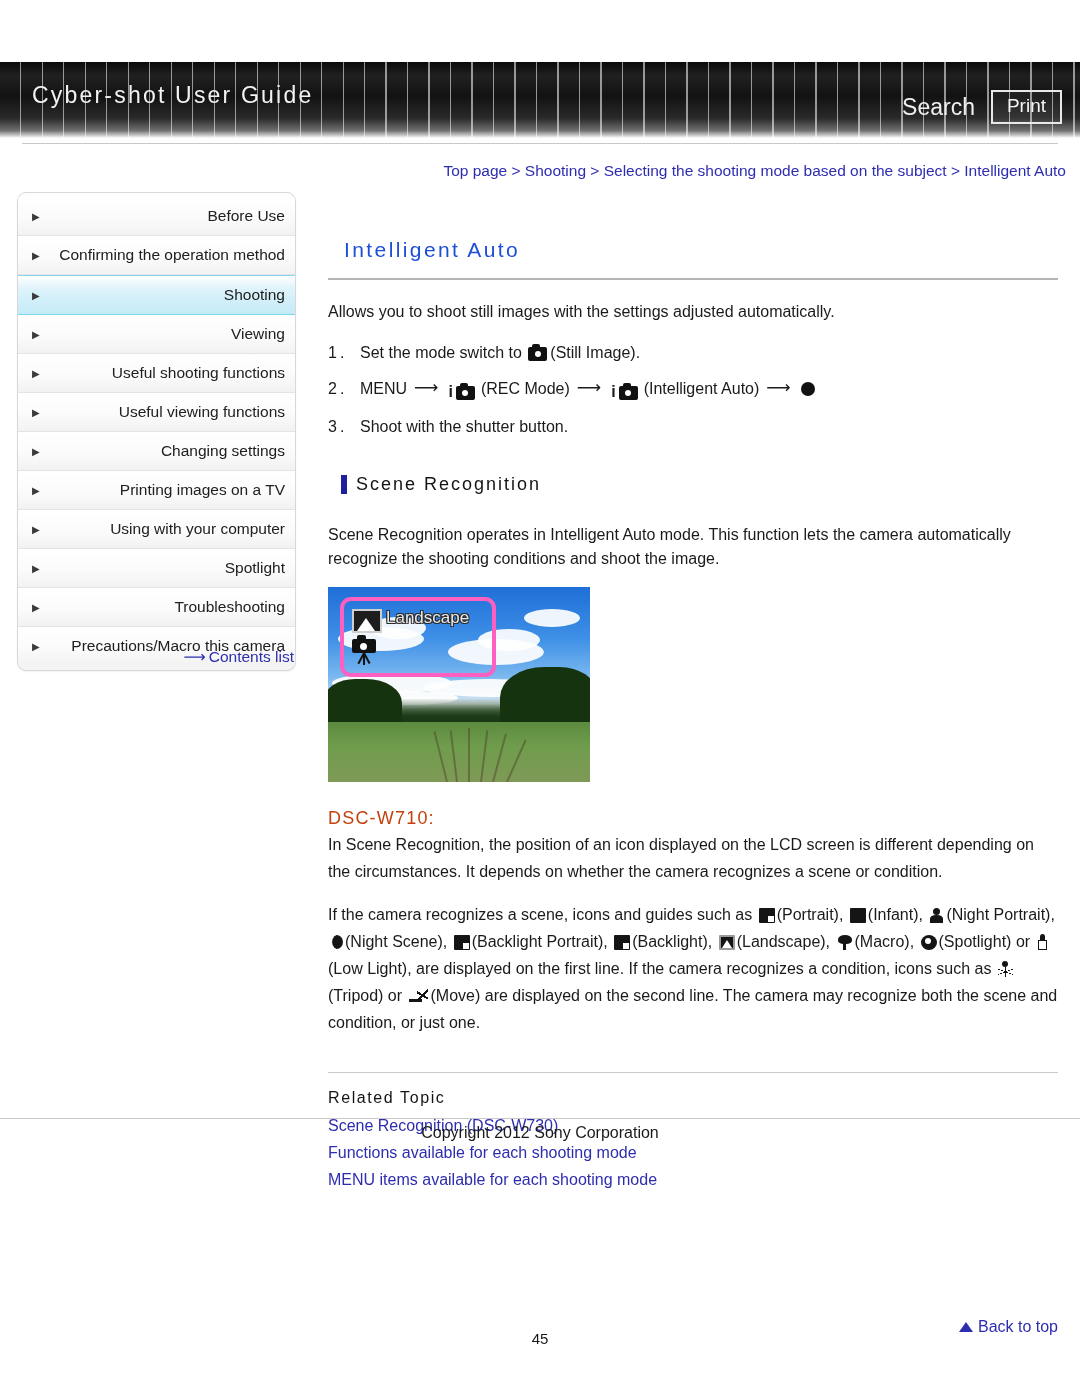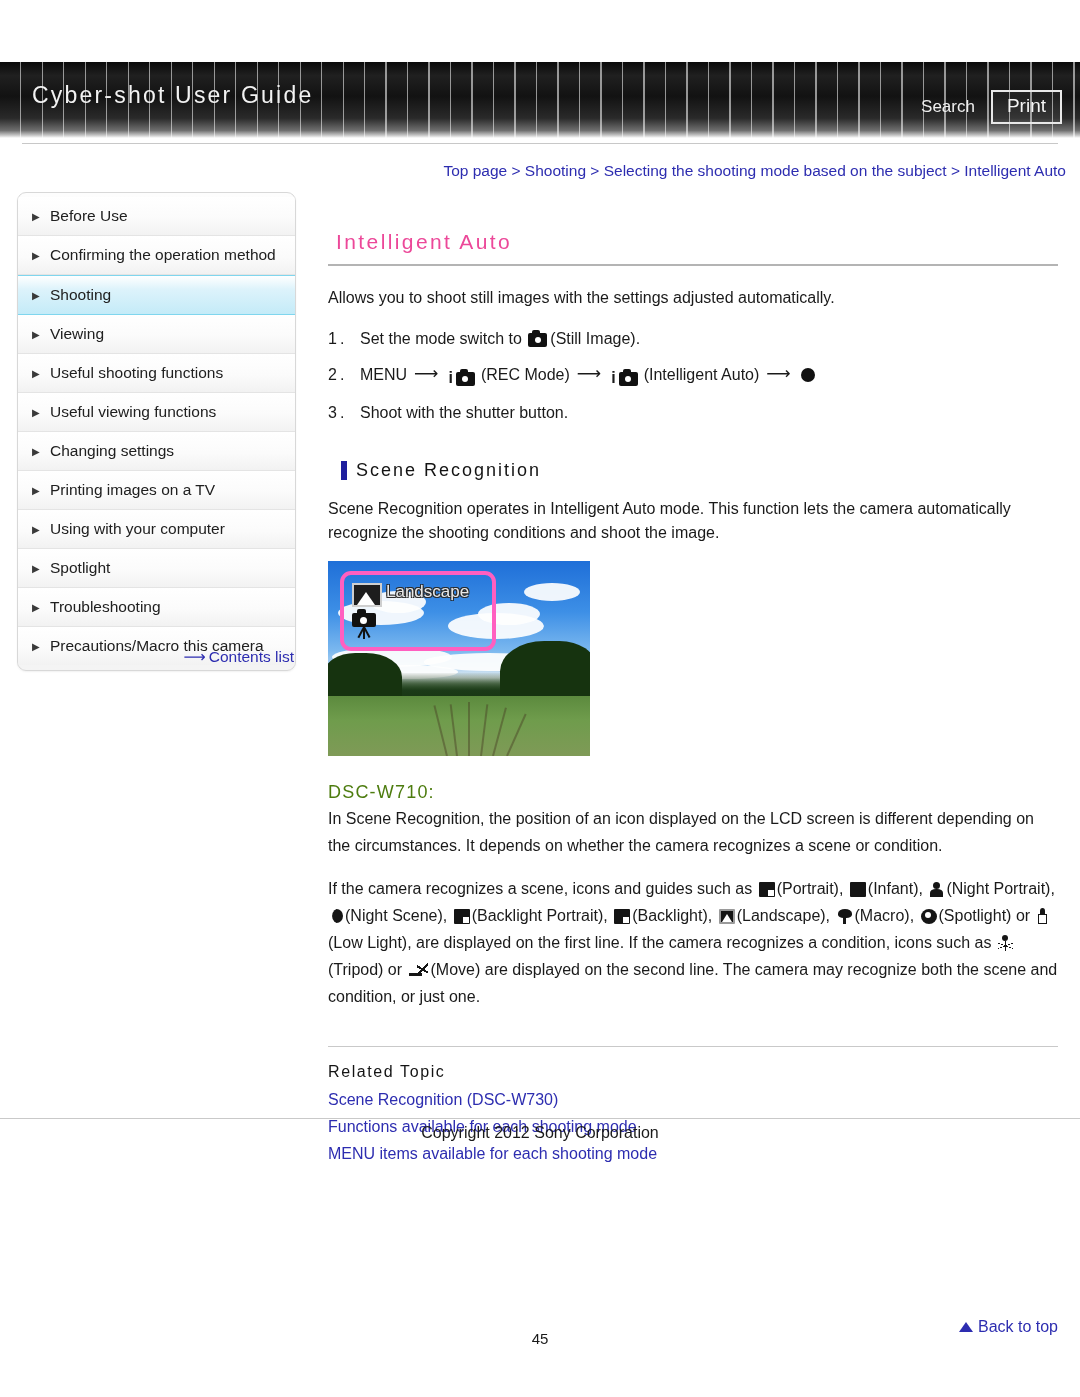--- a/index.html
+++ b/index.html
@@ -49,21 +49,21 @@
   }
   .banner-actions {
     position: absolute;
     right: 18px;
     top: 28px;
     display: flex;
     align-items: center;
     gap: 16px;
   }
   .search-link {
-    font-size: 17px;
+    font-size: 23px;
     color: #efefef;
     white-space: nowrap;
     cursor: pointer;
     margin-left: 40px;
   }
   .print-btn {
     font-size: 19px;
     color: #f4f4f4;
     border: 2px solid #e8e8e8;
     padding: 3px 14px 5px 14px;
@@ -124,21 +124,21 @@
   }
   .nav-arrow {
     flex: 0 0 auto;
     width: 10px;
     margin-top: 6px;
     margin-right: 8px;
     font-size: 10px;
     line-height: 10px;
     color: #3a3a3a;
   }
-  .nav-label { flex: 1 1 auto; }
+  .nav-label { flex: 1 1 auto; text-align: right; }
 
   .contents-list {
     position: absolute;
     left: 17px;
     top: 648px;
     width: 277px;
     text-align: right;
     padding-right: 2px;
     font-size: 15.5px;
     color: #2d2db0;
@@ -152,25 +152,25 @@
   }
 
   
   .content {
     position: absolute;
     left: 328px;
     top: 222px;
     width: 730px;
   }
   h1.page-title {
-    margin: 8px;
+    margin: 16px;
     font-size: 21px;
     font-weight: normal;
     letter-spacing: 2.4px;
-    color: #ec4899;
+    color: #1d4ed8;
   }
   .title-rule {
     margin-top: 10px;
     height: 2px;
     background: #b4b4b4;
   }
   .intro {
     margin-top: 20px;
     font-size: 16px;
     line-height: 24px;
@@ -255,21 +255,21 @@
     padding-left: 13px;
   }
   .sub-bar {
     display: inline-block;
     width: 6px;
     height: 19px;
     background: #1f1f9e;
     margin-right: 9px;
   }
   .sub-para {
-    margin-top: 16px;
+    margin-top: 28px;
     font-size: 16px;
     line-height: 24px;
   }
 
   
   .figure {
     width: 262px;
     height: 195px;
     position: relative;
     overflow: hidden;
@@ -385,21 +385,21 @@
   .ov-tripod .leg.l { transform: rotate(28deg); transform-origin: top center; }
   .ov-tripod .leg.r { transform: rotate(-28deg); transform-origin: top center; }
   .ov-tripod .leg.c { transform: rotate(0deg); }
 
   
   h3.model-title {
     margin: 26px 0 0 0;
     font-size: 18px;
     font-weight: normal;
     letter-spacing: 1.2px;
-    color: #4d7c0f;
+    color: #c2410c;
   }
   .model-para {
     margin-top: 2px;
     font-size: 16px;
     line-height: 27px;
     text-align: left;
   }
 
   
   .pic {

